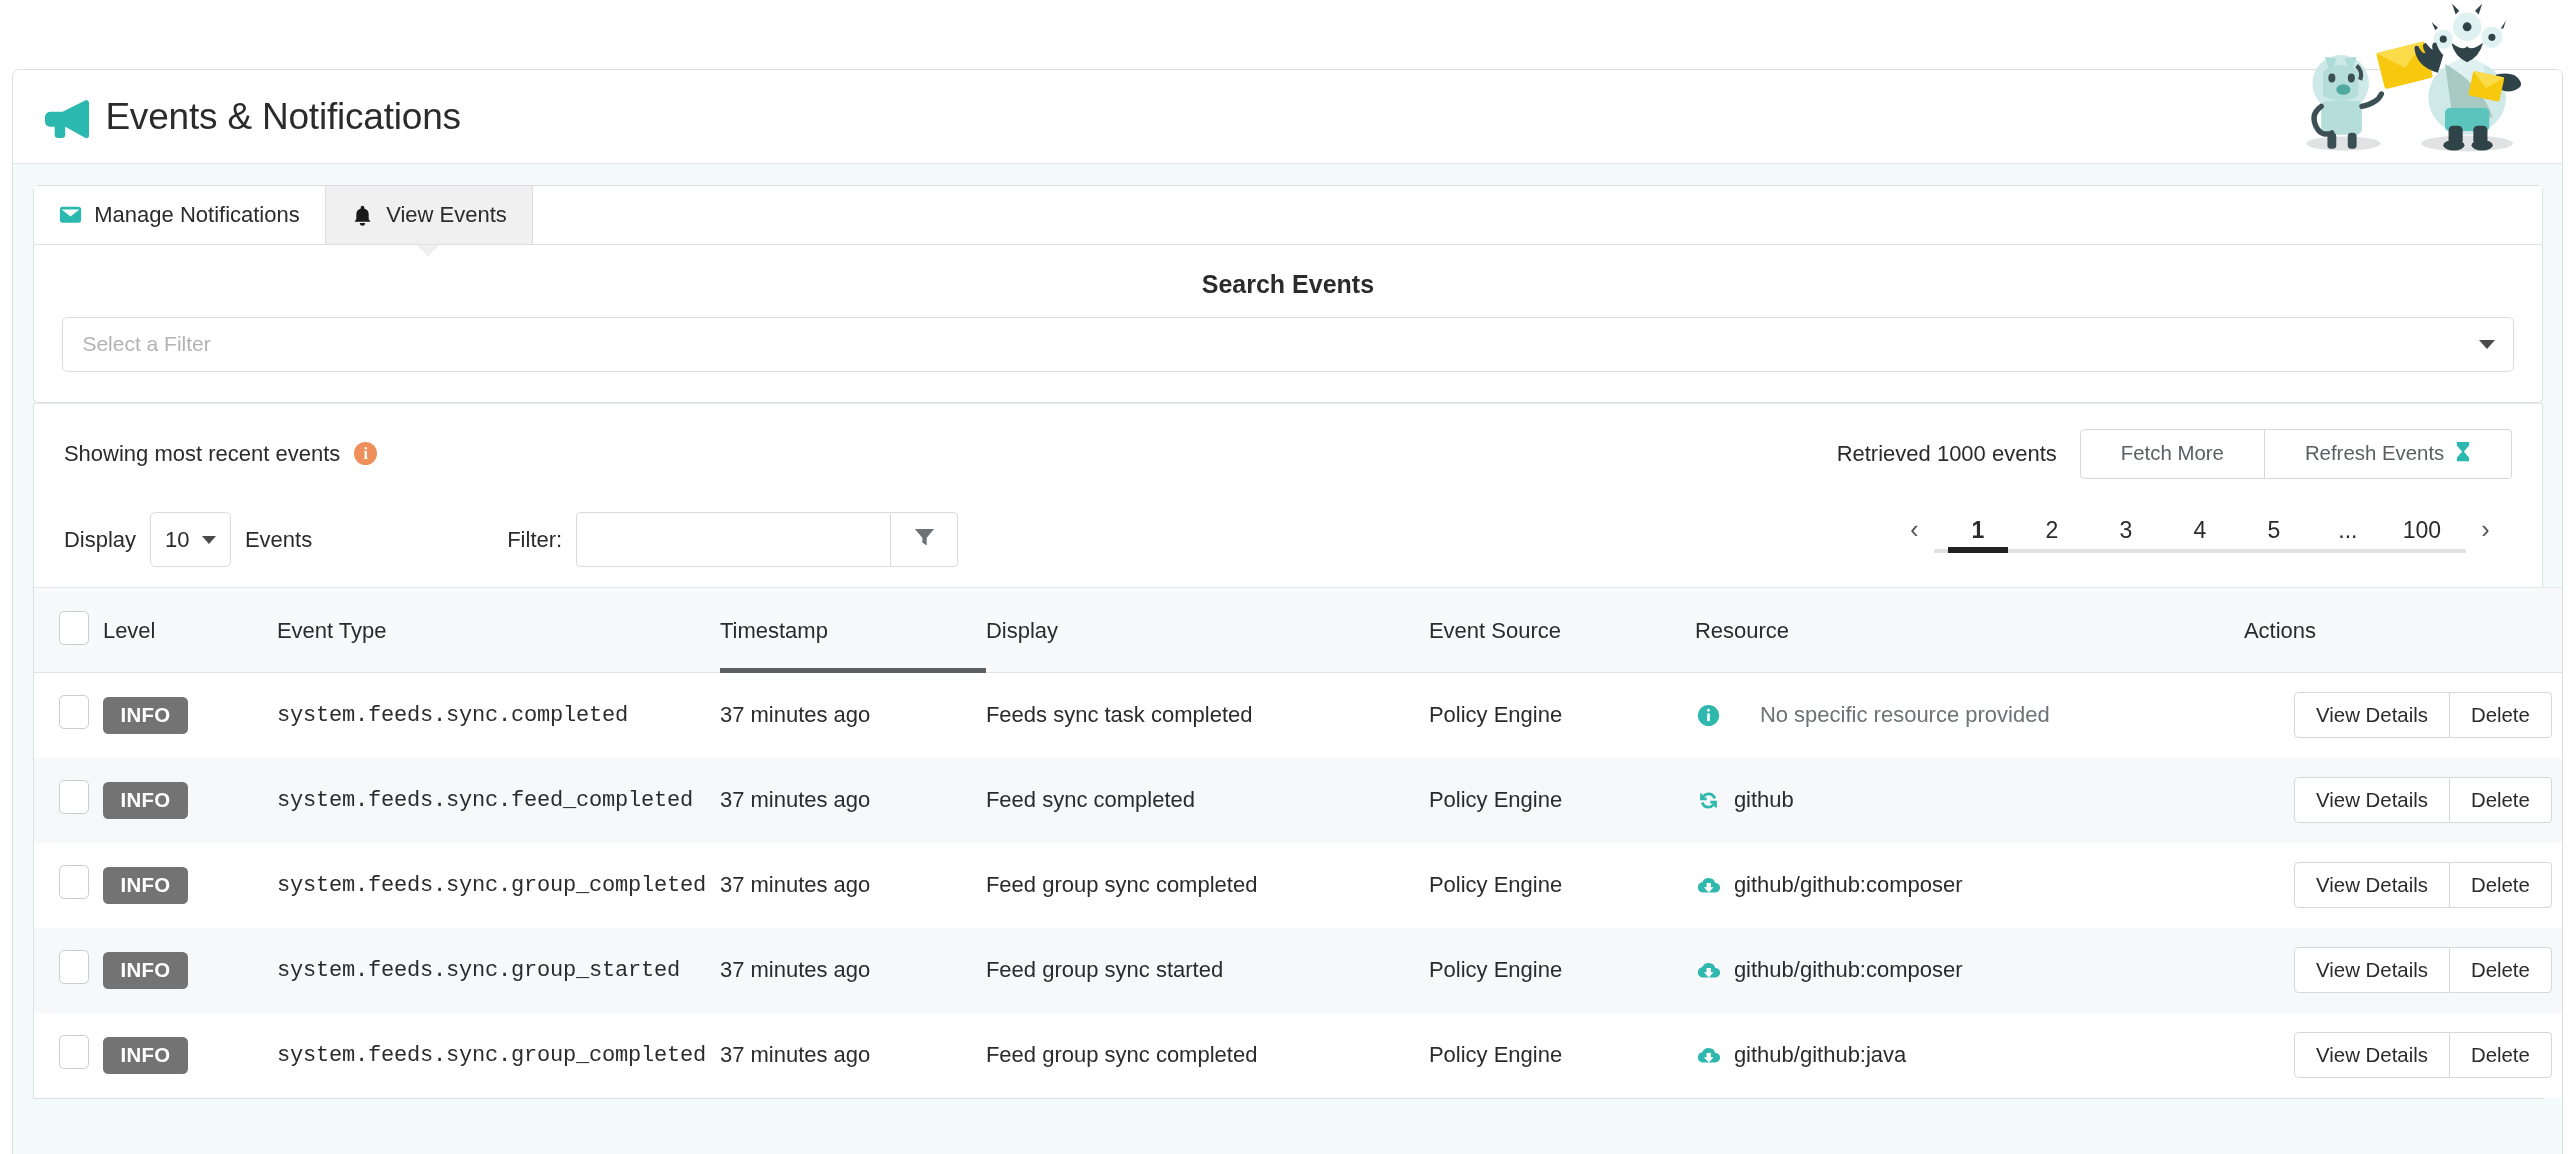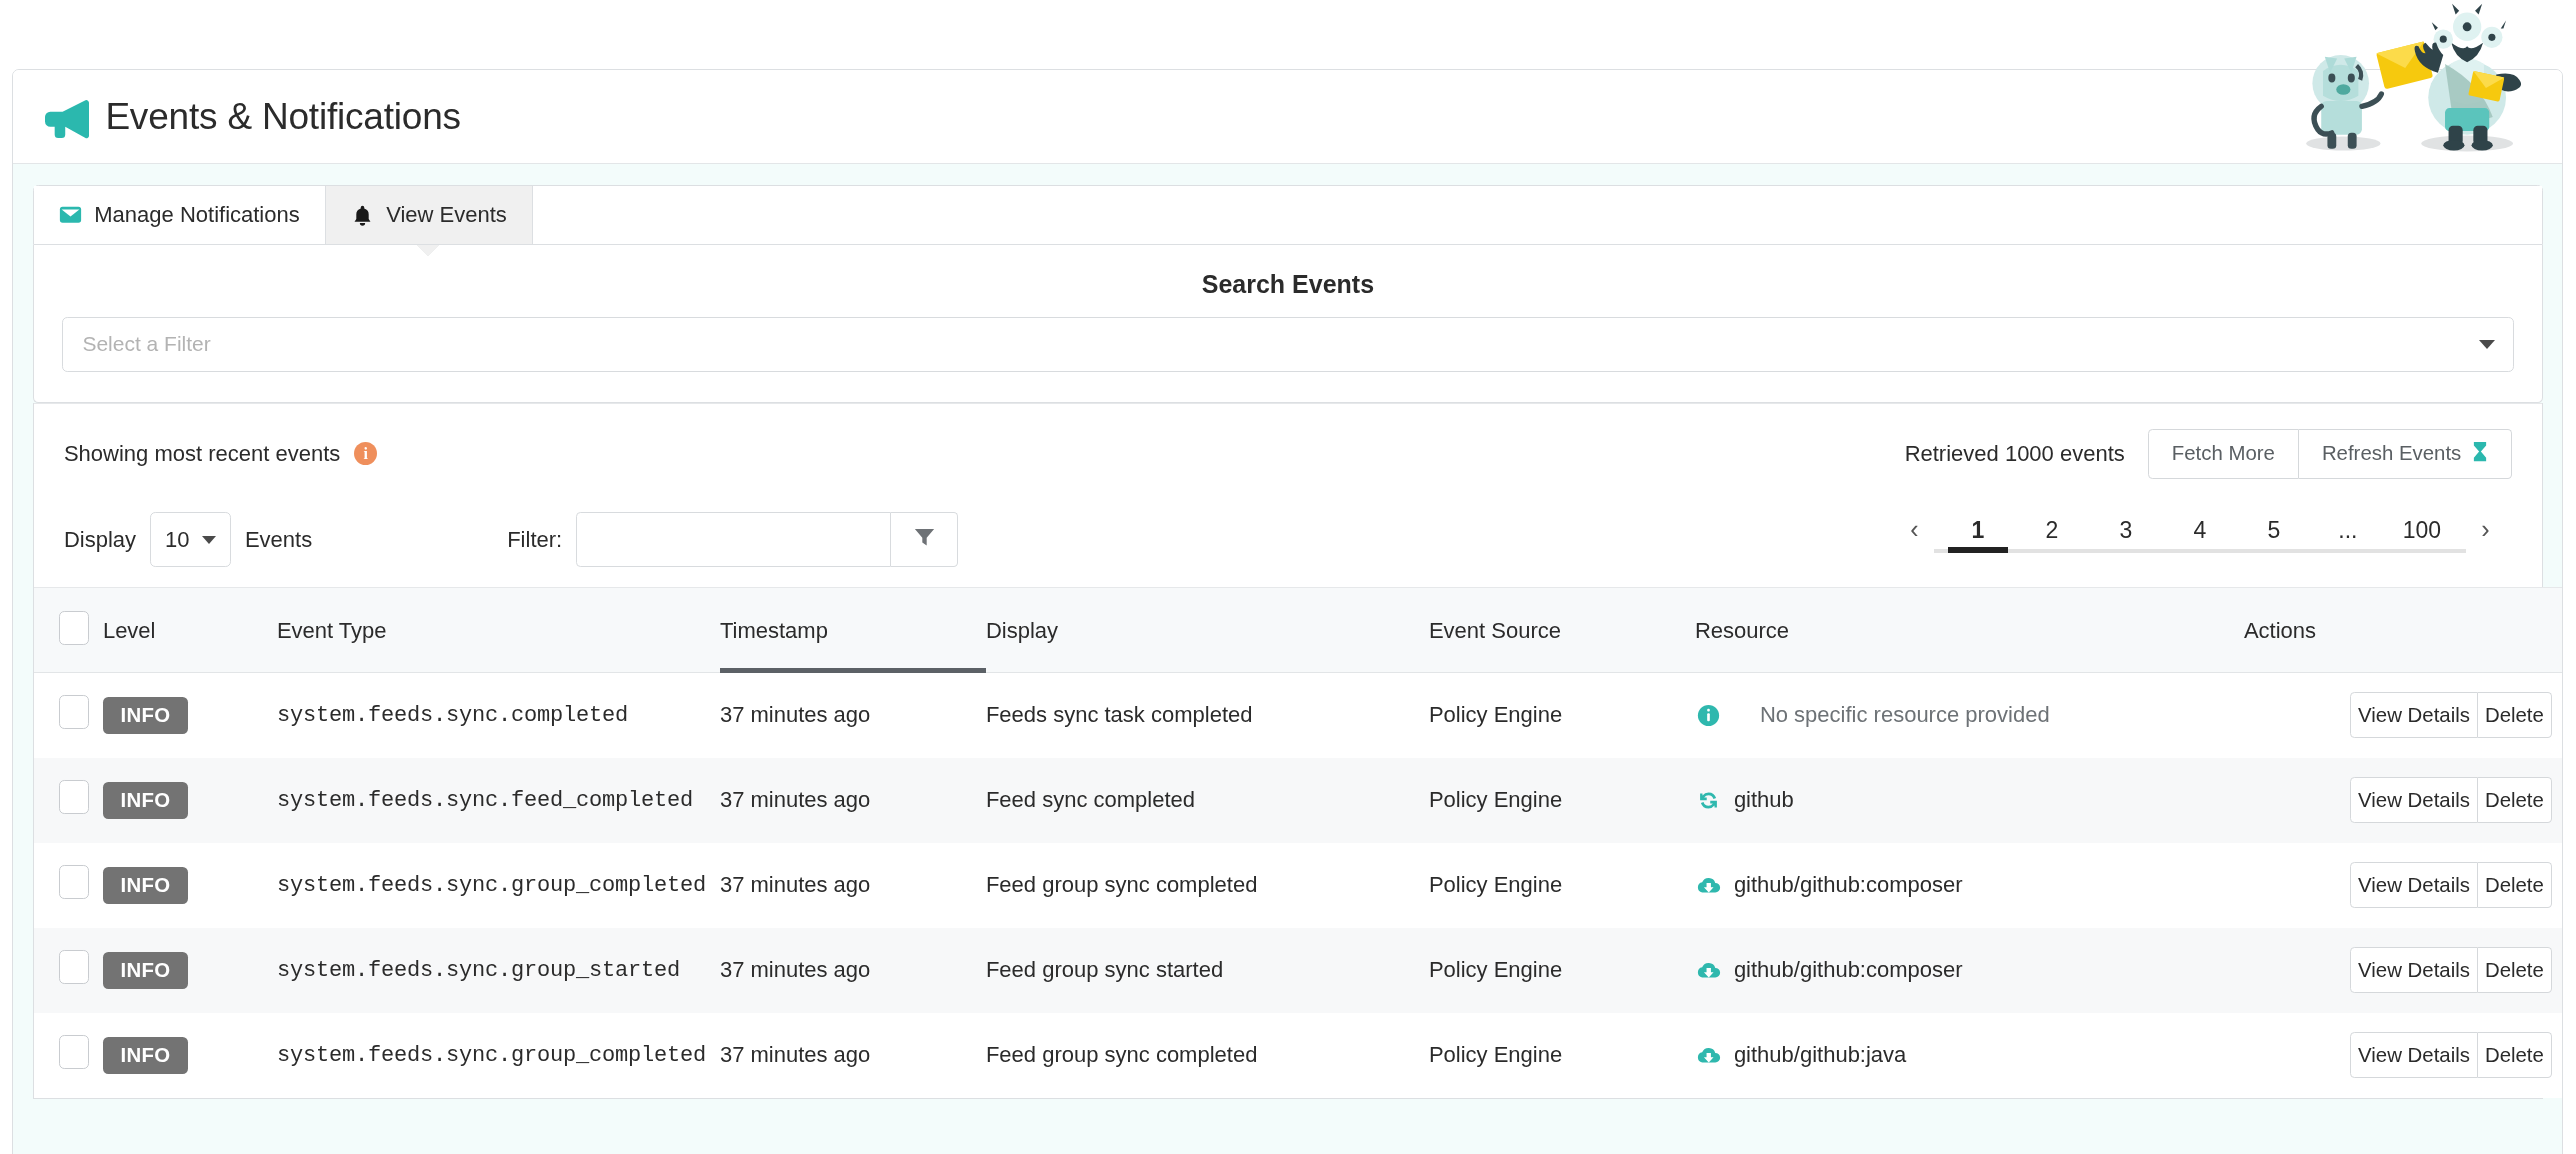--- a/index.html
+++ b/index.html
@@ -196,21 +196,21 @@
     white-space: nowrap;
   }
   .btn-group { display: flex; }
   .btn {
     height: 50px;
     border: 0.9px solid #d5d8db;
     background: #ffffff;
     color: #5a5f63;
     font-size: 20.4px;
     font-family: "Liberation Sans", sans-serif;
-    padding: 0 23px;
+    padding: 0 40px;
     display: inline-flex;
     align-items: center;
     gap: 10.6px;
     cursor: pointer;
     white-space: nowrap;
   }
   .btn-group .btn:first-child { border-radius: 4.4px 0 0 4.4px; }
   .btn-group .btn:last-child  { border-radius: 0 4.4px 4.4px 0; border-left: none; }
 
   
@@ -391,21 +391,21 @@
   .res-text.muted { color: #6d7276; margin-left: 26px; }
 
   .actions-wrap { display: inline-flex; justify-content: flex-end; }
   .act-btn {
     height: 46px;
     border: 0.9px solid #d5d8db;
     background: #ffffff;
     color: #2b2b2b;
     font-size: 20.4px;
     font-family: "Liberation Sans", sans-serif;
-    padding: 0 7px;
+    padding: 0 21px;
     cursor: pointer;
     white-space: nowrap;
     display: inline-flex;
     align-items: center;
   }
   .actions-wrap .act-btn:first-child { border-radius: 4.4px 0 0 4.4px; }
   .actions-wrap .act-btn:last-child  { border-radius: 0 4.4px 4.4px 0; border-left: none; }
 </style>
 </head>
 <body>

